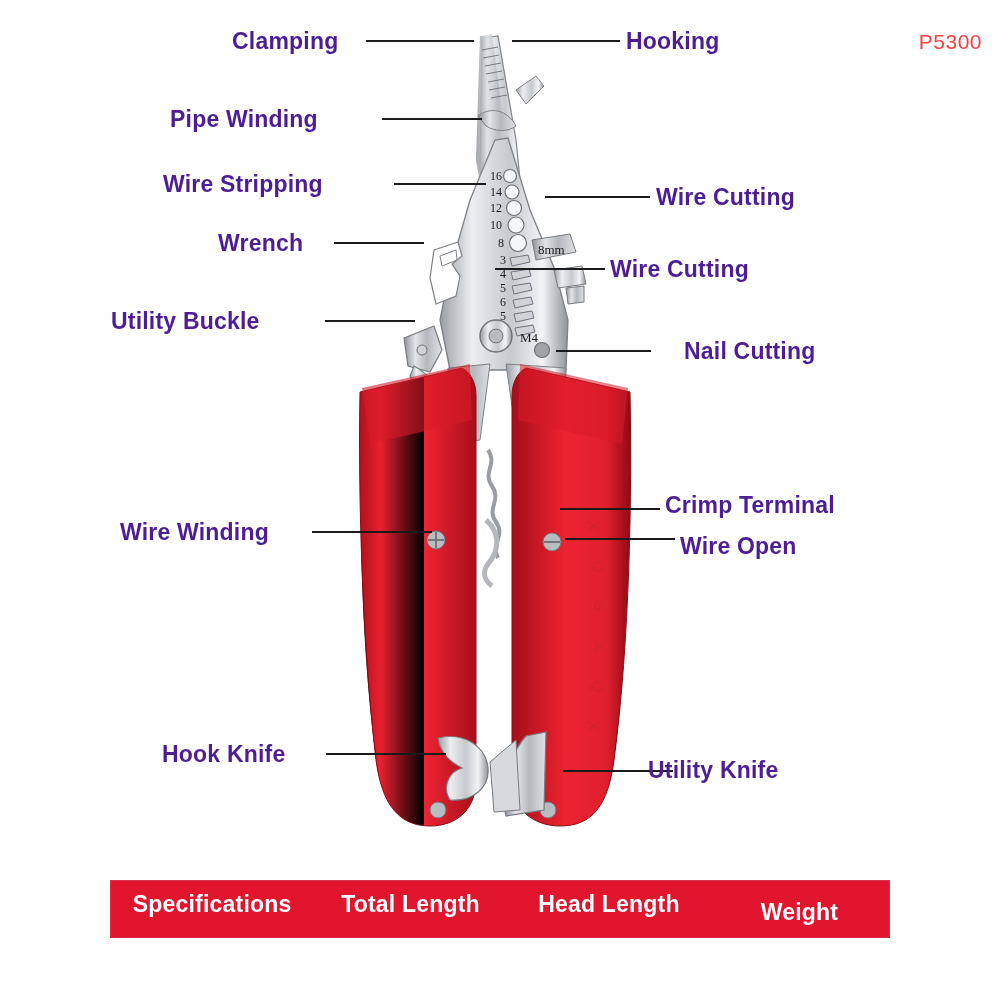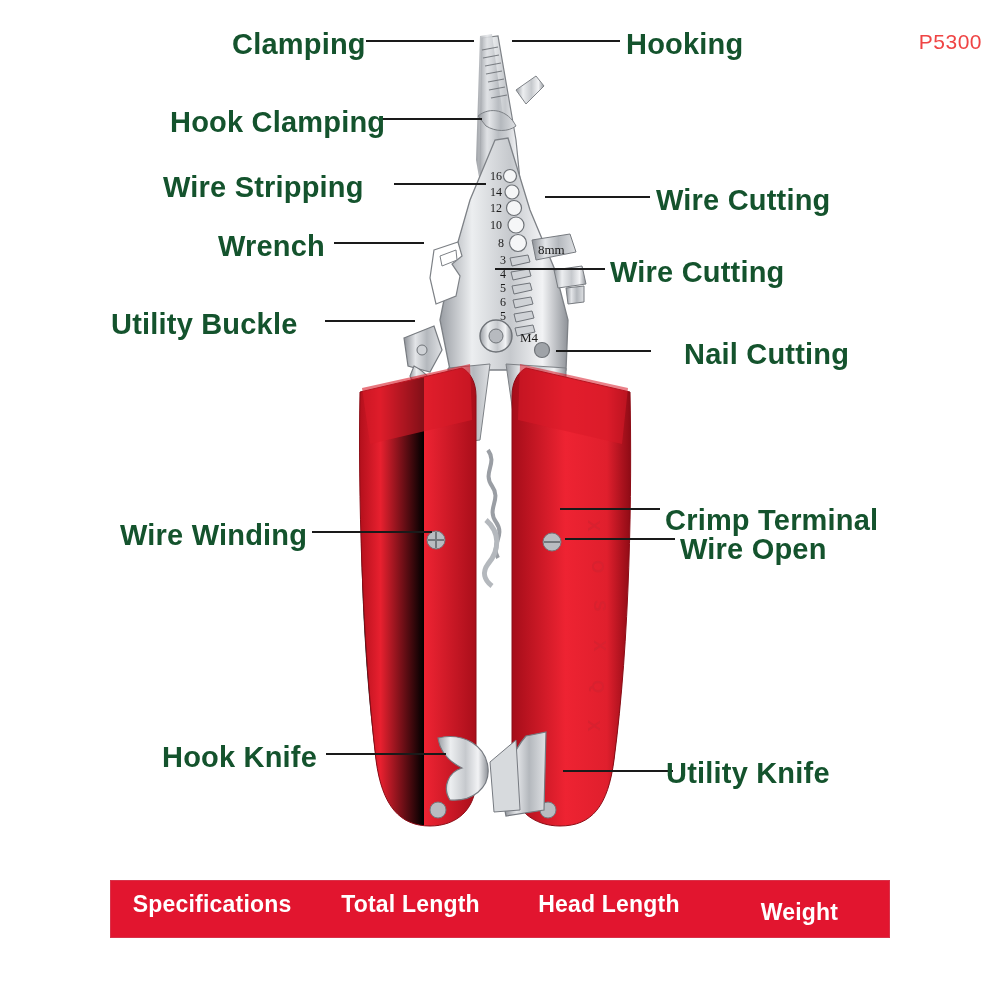--- a/index.html
+++ b/index.html
@@ -8,23 +8,23 @@
     background:#ffffff;
     font-family:"Liberation Sans", sans-serif;
     position:relative;
     overflow:hidden;
   }
   .stage{position:absolute;left:0;top:0;width:1000px;height:1000px;}
 
   .label{
     position:absolute;
     font-weight:bold;
-    color:#14532d;
+    color:#4c1d95;
     white-space:nowrap;
-    font-size:29px;
+    font-size:23px;
     letter-spacing:0.2px;
   }
   .model-code{
     position:absolute;
     right:18px;top:30px;
     font-size:21px;
     color:#ef4444;
     font-weight:normal;
     letter-spacing:0.5px;
   }
@@ -241,32 +241,32 @@
   <div class="leader" style="left:325px;top:320px;width:90px;"></div>
   <div class="leader" style="left:556px;top:350px;width:95px;"></div>
   <div class="leader" style="left:312px;top:531px;width:120px;"></div>
   <div class="leader" style="left:560px;top:508px;width:100px;"></div>
   <div class="leader" style="left:565px;top:538px;width:110px;"></div>
   <div class="leader" style="left:326px;top:753px;width:120px;"></div>
   <div class="leader" style="left:563px;top:770px;width:110px;"></div>
 
   <div class="label" style="left:232px;top:28px;">Clamping</div>
   <div class="label" style="left:626px;top:28px;text-align:right;">Hooking</div>
-  <div class="label" style="left:170px;top:106px;">Hook Clamping</div>
+  <div class="label" style="left:170px;top:106px;">Pipe Winding</div>
   <div class="label" style="left:163px;top:171px;">Wire Stripping</div>
   <div class="label" style="left:656px;top:184px;">Wire Cutting</div>
   <div class="label" style="left:218px;top:230px;">Wrench</div>
   <div class="label" style="left:610px;top:256px;">Wire Cutting</div>
   <div class="label" style="left:111px;top:308px;">Utility Buckle</div>
   <div class="label" style="left:684px;top:338px;">Nail Cutting</div>
   <div class="label" style="left:120px;top:519px;">Wire Winding</div>
-  <div class="label" style="left:665px;top:504px;">Crimp Terminal</div>
+  <div class="label" style="left:665px;top:492px;">Crimp Terminal</div>
   <div class="label" style="left:680px;top:533px;">Wire Open</div>
   <div class="label" style="left:162px;top:741px;">Hook Knife</div>
-  <div class="label" style="left:666px;top:757px;">Utility Knife</div>
+  <div class="label" style="left:648px;top:757px;">Utility Knife</div>
 
   <div class="spec-table">
     <div class="spec-head">
       <div class="c0">Specifications</div>
       <div class="c1">Total Length</div>
       <div class="c2">Head Length</div>
       <div class="c3">Weight</div>
     </div>
   </div>
 

